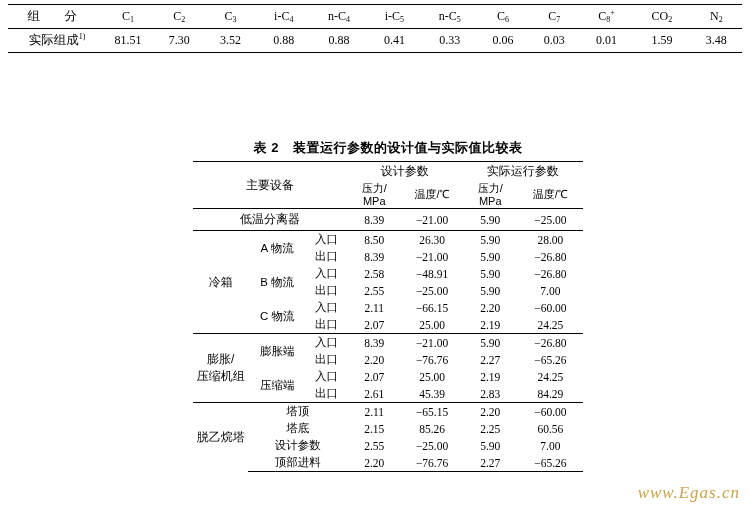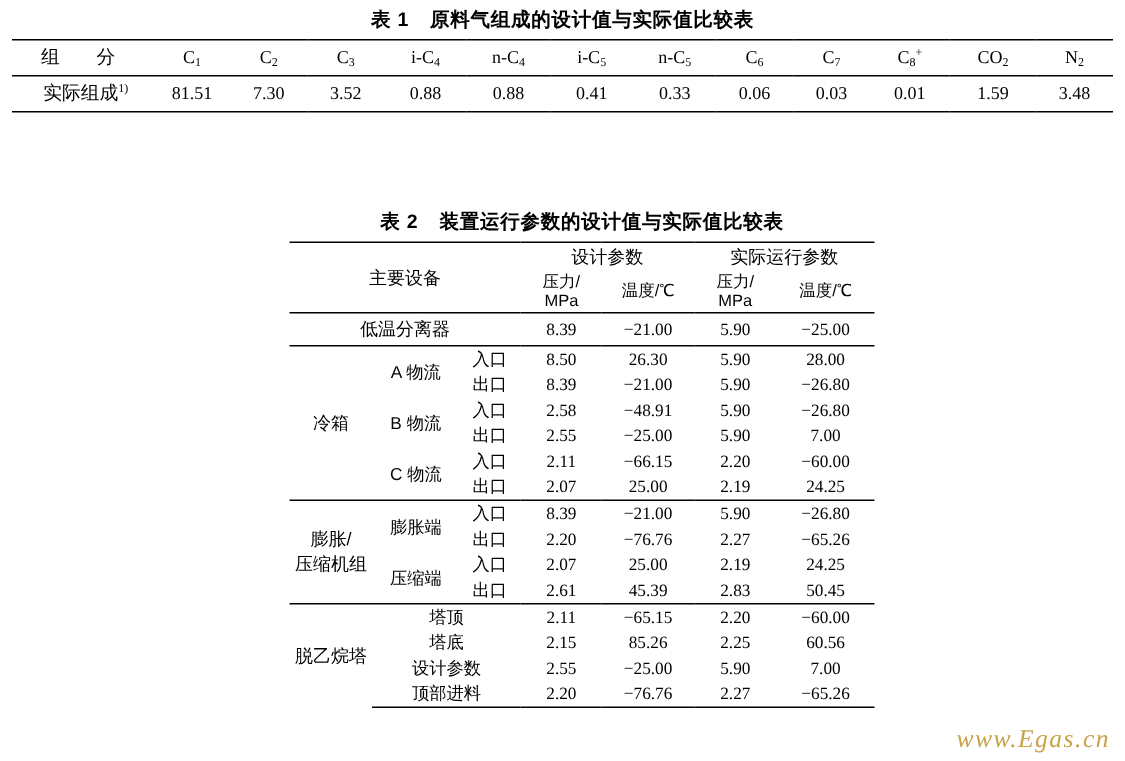--- a/index.html
+++ b/index.html
@@ -130,23 +130,20 @@
     font-size: 17px;
     font-style: italic;
     color: #c9a24a;
     letter-spacing: 1px;
   }
 </style>
 </head>
 <body>
 
 <div class="t1-wrap">
-  <div class="tbl-caption">
-    <span class="cap-num">表 1</span><span>原料气组成的设计值与实际值比较表</span>
-  </div>
 
   <table class="t1">
     <tbody>
         <tr class="hdr-row">
       <td class="rowlabel" style="width:92px">组　分</td>
       <td style="width:50px">C<sub>1</sub></td>
       <td style="width:50px">C<sub>2</sub></td>
       <td style="width:50px">C<sub>3</sub></td>
       <td style="width:54px">i-C<sub>4</sub></td>
       <td style="width:54px">n-C<sub>4</sub></td>
@@ -284,21 +281,21 @@
       <td class="num">2.07</td>
       <td class="num">25.00</td>
       <td class="num">2.19</td>
       <td class="num">24.25</td>
     </tr>
     <tr>
       <td class="io-cell">出口</td>
       <td class="num">2.61</td>
       <td class="num">45.39</td>
       <td class="num">2.83</td>
-      <td class="num">50.45</td>
+      <td class="num">84.29</td>
     </tr>
 
     <tr class="group-sep">
       <td rowspan="4" class="dev-cell">脱乙烷塔</td>
       <td colspan="2" class="stream-cell">塔顶</td>
       <td class="num">2.11</td>
       <td class="num">−65.15</td>
       <td class="num">2.20</td>
       <td class="num">−60.00</td>
     </tr>

